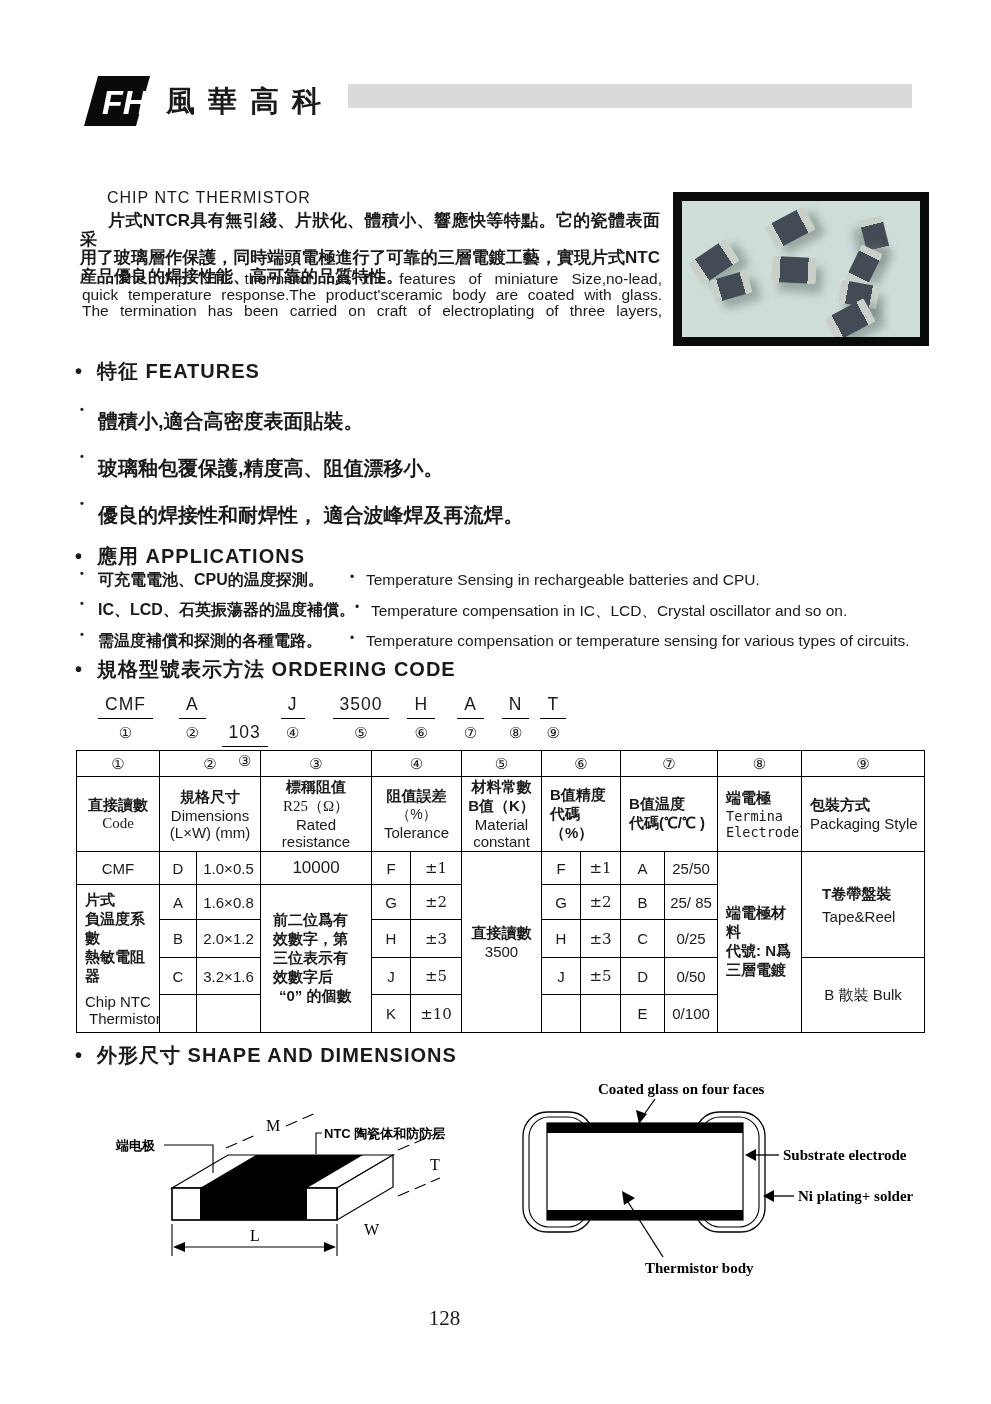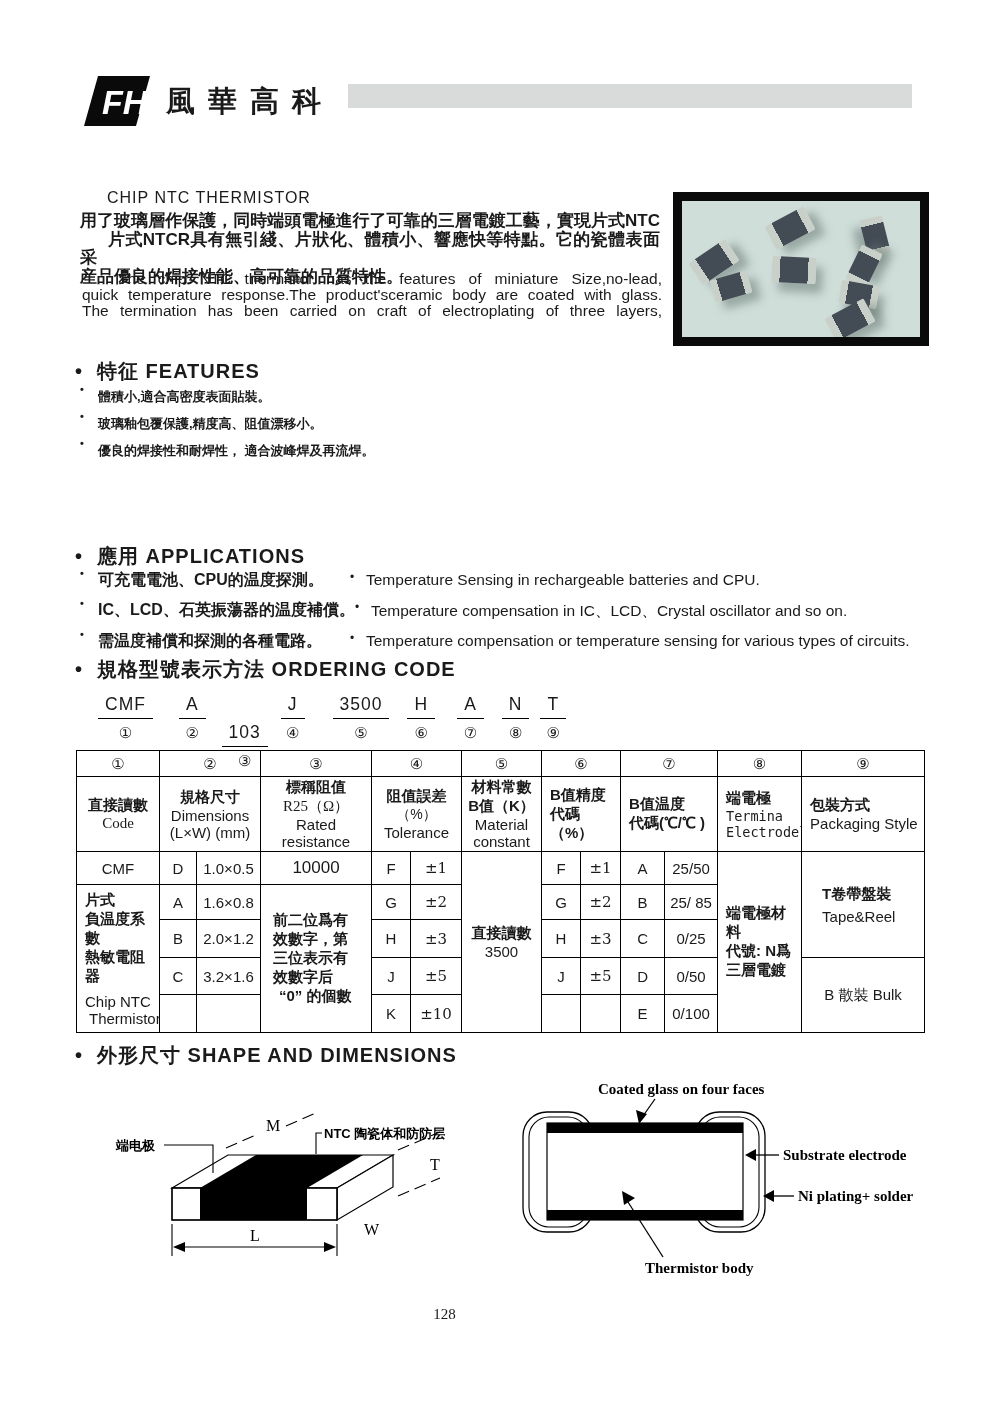--- a/index.html
+++ b/index.html
@@ -47,21 +47,21 @@
   
   .sec-h{font-size:20px;font-weight:bold;letter-spacing:1px;white-space:nowrap;}
   .sec-h::before{content:"•";font-weight:bold;margin-right:14px;font-size:20px;}
   .h-feat{left:75px;top:358px;}
   .h-app{left:75px;top:543px;}
   .h-ord{left:75px;top:656px;}
   .h-shape{left:75px;top:1042px;}
 
   
   .feat-zh{left:78px;top:388px;list-style:none;margin:0;padding:0;}
-  .feat-zh li{position:relative;padding-left:20px;margin-bottom:9px;font-size:13px;font-weight:bold;}
+  .feat-zh li{position:relative;padding-left:20px;margin-bottom:9px;font-size:20px;font-weight:bold;margin-top:20px;}
   .feat-zh li::before{content:"•";position:absolute;left:2px;top:-5px;font-size:11px;}
   .feat-en{left:78px;top:466px;list-style:none;margin:0;padding:0;}
   .feat-en li{position:relative;padding-left:18px;margin-bottom:6px;font-size:16px;}
   .feat-en li::before{content:"•";position:absolute;left:0;top:1px;font-size:13px;}
 
   
   .apps{left:78px;top:570px;width:860px;}
   .app-row{display:flex;margin-bottom:9px;align-items:flex-start;}
   .app-zh{flex:0 0 252px;position:relative;padding-left:20px;font-size:16px;font-weight:bold;white-space:nowrap;}
   .app-zh::before{content:"•";position:absolute;left:2px;top:-3px;font-size:11px;}
@@ -93,39 +93,39 @@
   .pkg-line{margin:4px 0;}
 
   
   .diagram3d{left:100px;top:1088px;}
   .xsection{left:495px;top:1072px;}
   .svg-cjk{font-family:"Liberation Sans",sans-serif;font-size:13px;font-weight:bold;}
   .svg-dim{font-family:"Liberation Serif",serif;font-size:16px;}
   .svg-lbl{font-family:"Liberation Serif",serif;font-size:15px;font-weight:bold;}
 
   .pagenum{left:0;top:1306px;width:889px;text-align:center;
-           font-family:"Liberation Serif",serif;font-size:15px;}
+           font-family:"Liberation Serif",serif;font-size:21px;}
 </style>
 </head>
 <body>
 
 <div class="page">
 
   <svg class="abs logo" viewBox="0 0 74 50">
     <polygon points="14,0 66,0 52,50 0,50" fill="#0a0a0a"></polygon>
     <text x="18" y="38" font-family="Liberation Sans,sans-serif" font-size="34" font-style="italic" font-weight="bold" fill="#fff">FH</text>
   </svg>
   <div class="abs brand">風華高科</div>
   <div class="abs graybar"></div>
 
   <div class="abs chip-title">CHIP NTC THERMISTOR</div>
 
   <div class="abs intro-zh">
+    <div class="ln ind">片式NTCR具有無引綫、片狀化、體積小、響應快等特點。它的瓷體表面采</div>
     <div class="ln">用了玻璃層作保護，同時端頭電極進行了可靠的三層電鍍工藝，實現片式NTC</div>
-    <div class="ln ind">片式NTCR具有無引綫、片狀化、體積小、響應快等特點。它的瓷體表面采</div>
     <div class="ln last">産品優良的焊接性能、高可靠的品質特性。</div>
   </div>
   <div class="abs intro-en">
     <div class="ln ind">The chip NTC thermistor has the features of miniature Size,no-lead,</div>
     <div class="ln">quick temperature response.The product'sceramic body are coated with glass.</div>
     <div class="ln">The termination has been carried on craft of electroplating of three layers,</div>
   </div>
 
   <div class="abs photo">
     <div class="photo-inner">

